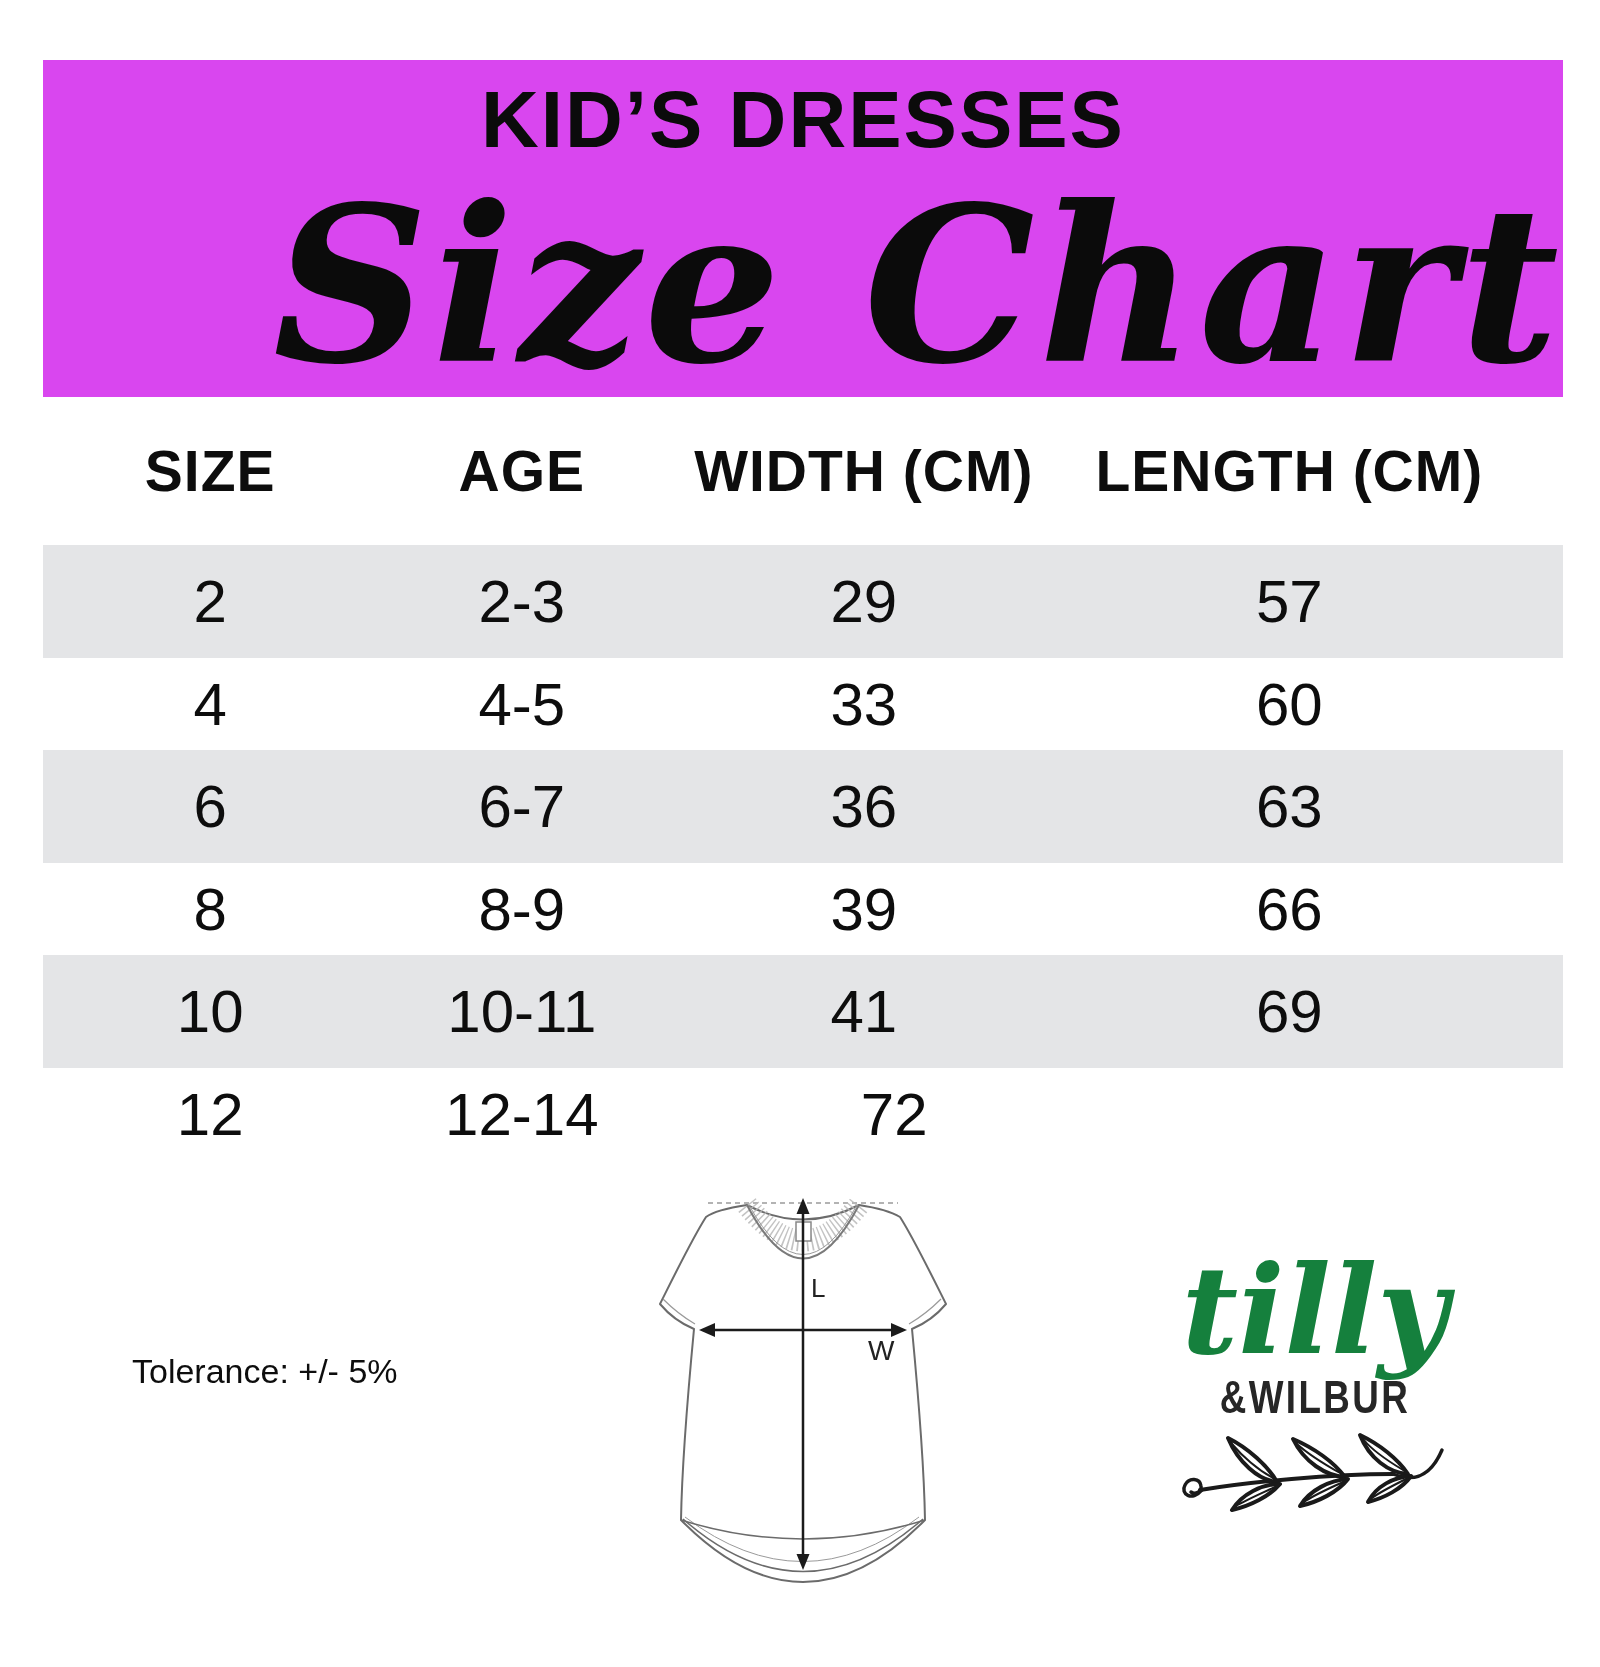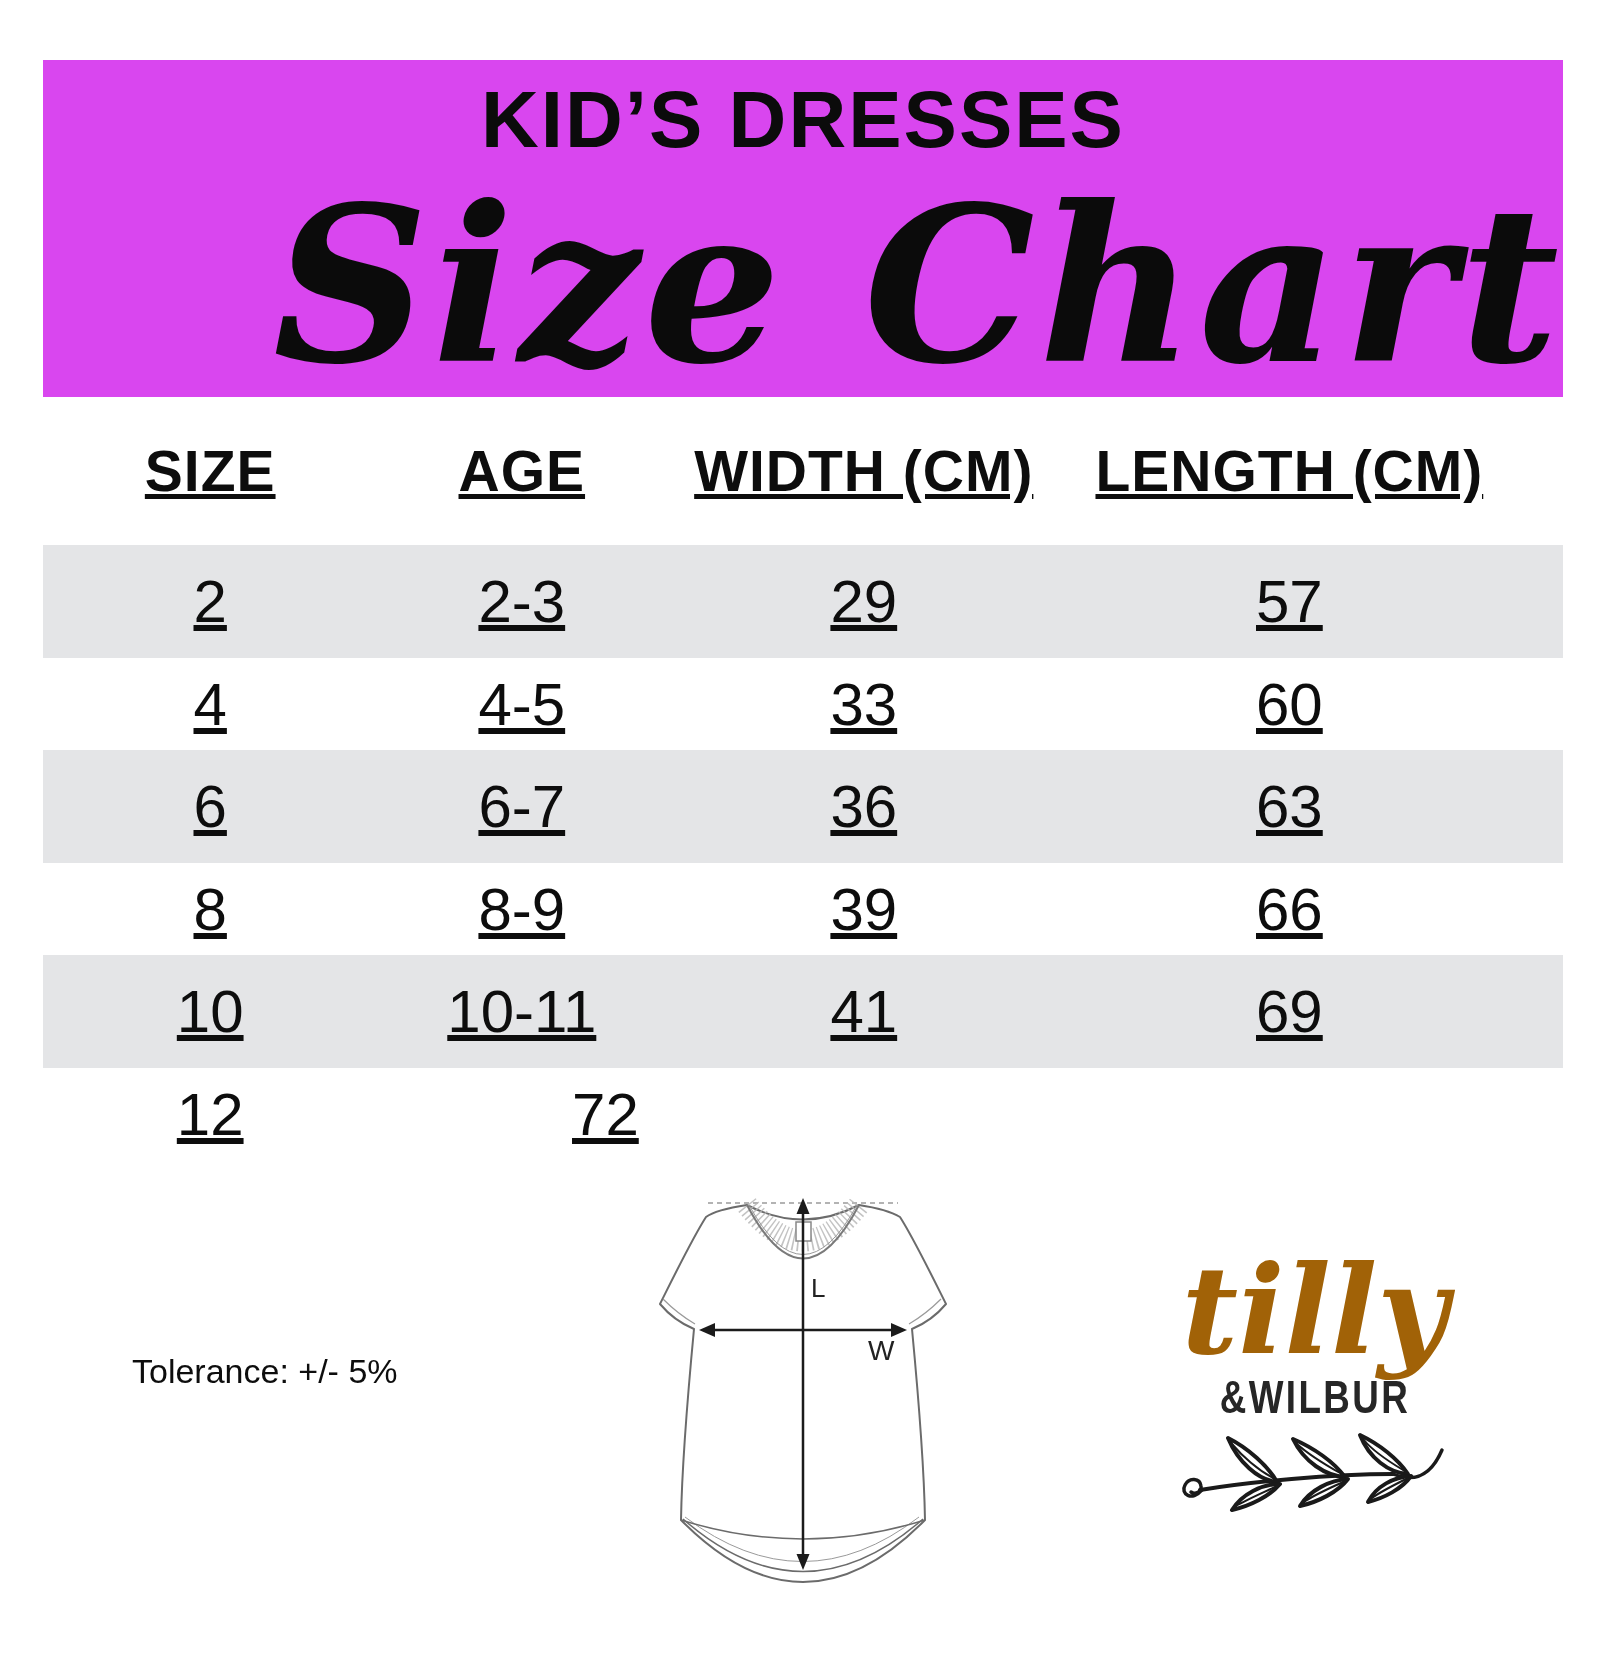--- a/index.html
+++ b/index.html
@@ -20,29 +20,29 @@
   }
   
   .col-headers{
     position:absolute;left:43px;top:397px;width:1520px;height:148px;
     display:flex;align-items:center;font-size:57px;font-weight:600;letter-spacing:1px;color:#0d0d0d;
   }
   .rows{position:absolute;left:43px;top:545px;width:1520px;}
   .row{display:flex;align-items:center;font-size:60px;font-weight:500;color:#0d0d0d;}
   .row.gray{background:#e4e5e7;height:113px;}
   .row.white{background:#ffffff;height:92px;}
-  .cell{text-align:center;text-decoration:underline;}
+  .cell{text-align:center;}
   .c1{width:22%;}.c2{width:19%;}.c3{width:26%;}.c4{width:30%;}
   
   .tolerance{position:absolute;left:132px;top:1352px;font-size:34px;font-weight:500;color:#0d0d0d;}
   .garment{position:absolute;left:650px;top:1192px;}
   .logo{position:absolute;left:1150px;top:1246px;width:330px;text-align:center;color:#1a1a1a;}
   .logo-script{
     font-family:"DejaVu Serif",serif;font-style:italic;font-weight:bold;
-    font-size:122px;line-height:1.05;color:#a16207;text-align:center;
+    font-size:122px;line-height:1.05;color:#15803d;text-align:center;
   }
   .logo-caps{
     font-size:46px;font-weight:700;letter-spacing:3px;color:#262626;
     transform:scaleX(0.8);transform-origin:50% 50%;margin-top:0px;line-height:1;
   }
   .logo-branch{margin-top:12px;}
 </style>
 </head>
 <body>
 
@@ -86,20 +86,21 @@
       <div class="cell c4">66</div>
     </div>
     <div class="row gray">
       <div class="cell c1">10</div>
       <div class="cell c2">10-11</div>
       <div class="cell c3">41</div>
       <div class="cell c4">69</div>
     </div>
     <div class="row white">
       <div class="cell c1">12</div>
+      <div class="cell c2">12-14</div>
       <div class="cell c4">72</div>
     </div>
   </div>
 
   <div class="tolerance">Tolerance: +/- 5%</div>
 
   <svg class="garment" width="304" height="410" viewBox="0 0 304 410" xmlns="http://www.w3.org/2000/svg">
 
     <path d="M58,11 H248" stroke="#9a9a9a" stroke-width="1.5" stroke-dasharray="5 4" fill="none"></path>
 

